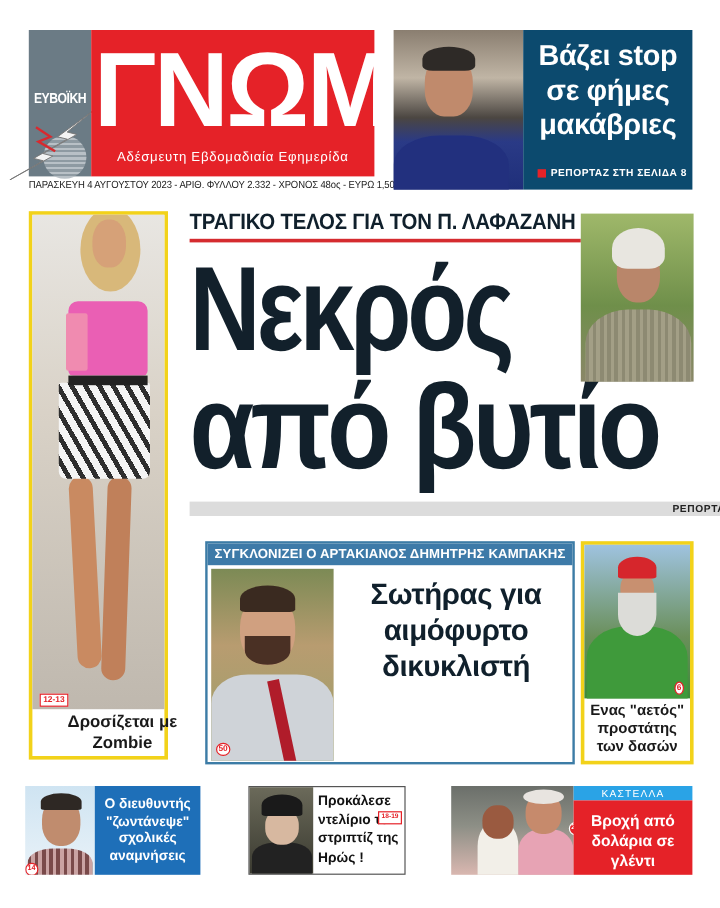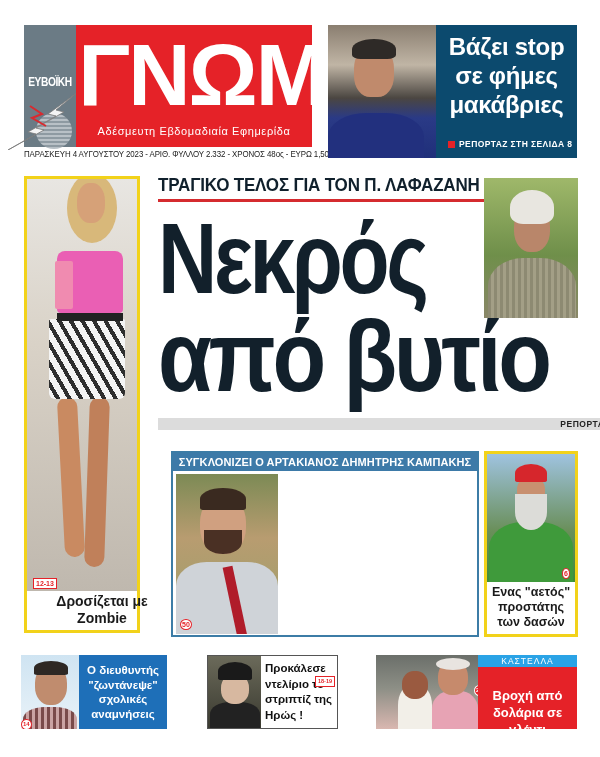--- a/index.html
+++ b/index.html
@@ -96,21 +96,21 @@
   .b2-box .pageref { left: 107px; top: 20px; font-size: 5.5px; }
 
   .b3-photo { left: 376px; top: 655px; width: 102px; height: 74px; background: linear-gradient(180deg, #6b6f6a 0%, #8d8f86 45%, #d9b7b0 100%); overflow: hidden; }
   .b3-woman { position: absolute; left: 22px; top: 30px; width: 34px; height: 50px; border-radius: 40% 40% 0 0; background: #f2efe8; }
   .b3-whead { position: absolute; left: 26px; top: 16px; width: 26px; height: 28px; border-radius: 45%; background: #9a5a40; }
   .b3-man { position: absolute; left: 56px; top: 36px; width: 46px; height: 44px; border-radius: 40% 40% 0 0; background: #e7a3b4; }
   .b3-mhead { position: absolute; left: 62px; top: 6px; width: 30px; height: 34px; border-radius: 45%; background: #c68a6c; }
   .b3-mhair { position: absolute; left: 60px; top: 3px; width: 34px; height: 12px; border-radius: 50%; background: #e8e4e0; }
   .b3-ref { position: absolute; left: 118px; top: 685px; font-weight: bold; color: #fff; background: #e52228; border: 1px solid #fff; line-height: 9px; }
   .b3-tag { left: 478px; top: 655px; width: 99px; height: 12px; background: #2aa3e6; color: #fff; font-weight: normal; font-size: 8.5px; line-height: 12px; text-align: center; letter-spacing: 1px; }
-  .b3-text { left: 478px; top: 667px; width: 99px; height: 62px; background: #e52228; color: #fff; font-weight: bold; font-size: 13px; line-height: 17px; text-align: center; padding-top: 20px; }
+  .b3-text { left: 478px; top: 667px; width: 99px; height: 62px; background: #e52228; color: #fff; font-weight: bold; font-size: 13px; line-height: 17px; text-align: center; padding-top: 8px; }
 </style>
 </head>
 <body>
 
 <div class="abs mast-left">
   <div class="region">ΕΥΒΟΪΚΗ</div>
   <div class="globe"></div>
 </div>
 <svg class="abs bolt" viewBox="0 0 80 58">
   <polygon points="70,0 40,22 48,24 20,40 28,42 0,58 36,38 28,36 56,20 48,18" fill="#f4f4f4" stroke="#777" stroke-width="0.8"></polygon>
@@ -163,20 +163,21 @@
 <div class="abs mid-box">
   <div class="bar">ΣΥΓΚΛΟΝΙΖΕΙ Ο ΑΡΤΑΚΙΑΝΟΣ ΔΗΜΗΤΡΗΣ ΚΑΜΠΑΚΗΣ</div>
   <div class="mid-photo">
     <div class="mh-suit"></div>
       <div class="mh-tie"></div>
       <div class="mh-face"></div>
       <div class="mh-hair"></div>
       <div class="mh-beard"></div>
     <div class="pageref">50</div>
   </div>
+  <div class="mid-head">Σωτήρας για αιμόφυρτο δικυκλιστή</div>
 </div>
 
 <div class="abs feat-right">
   <div class="photo">
     <div class="fr-shirt"></div>
       <div class="fr-face"></div>
       <div class="fr-beard"></div>
       <div class="fr-cap"></div>
   </div>
   <div class="pageref">6</div>

